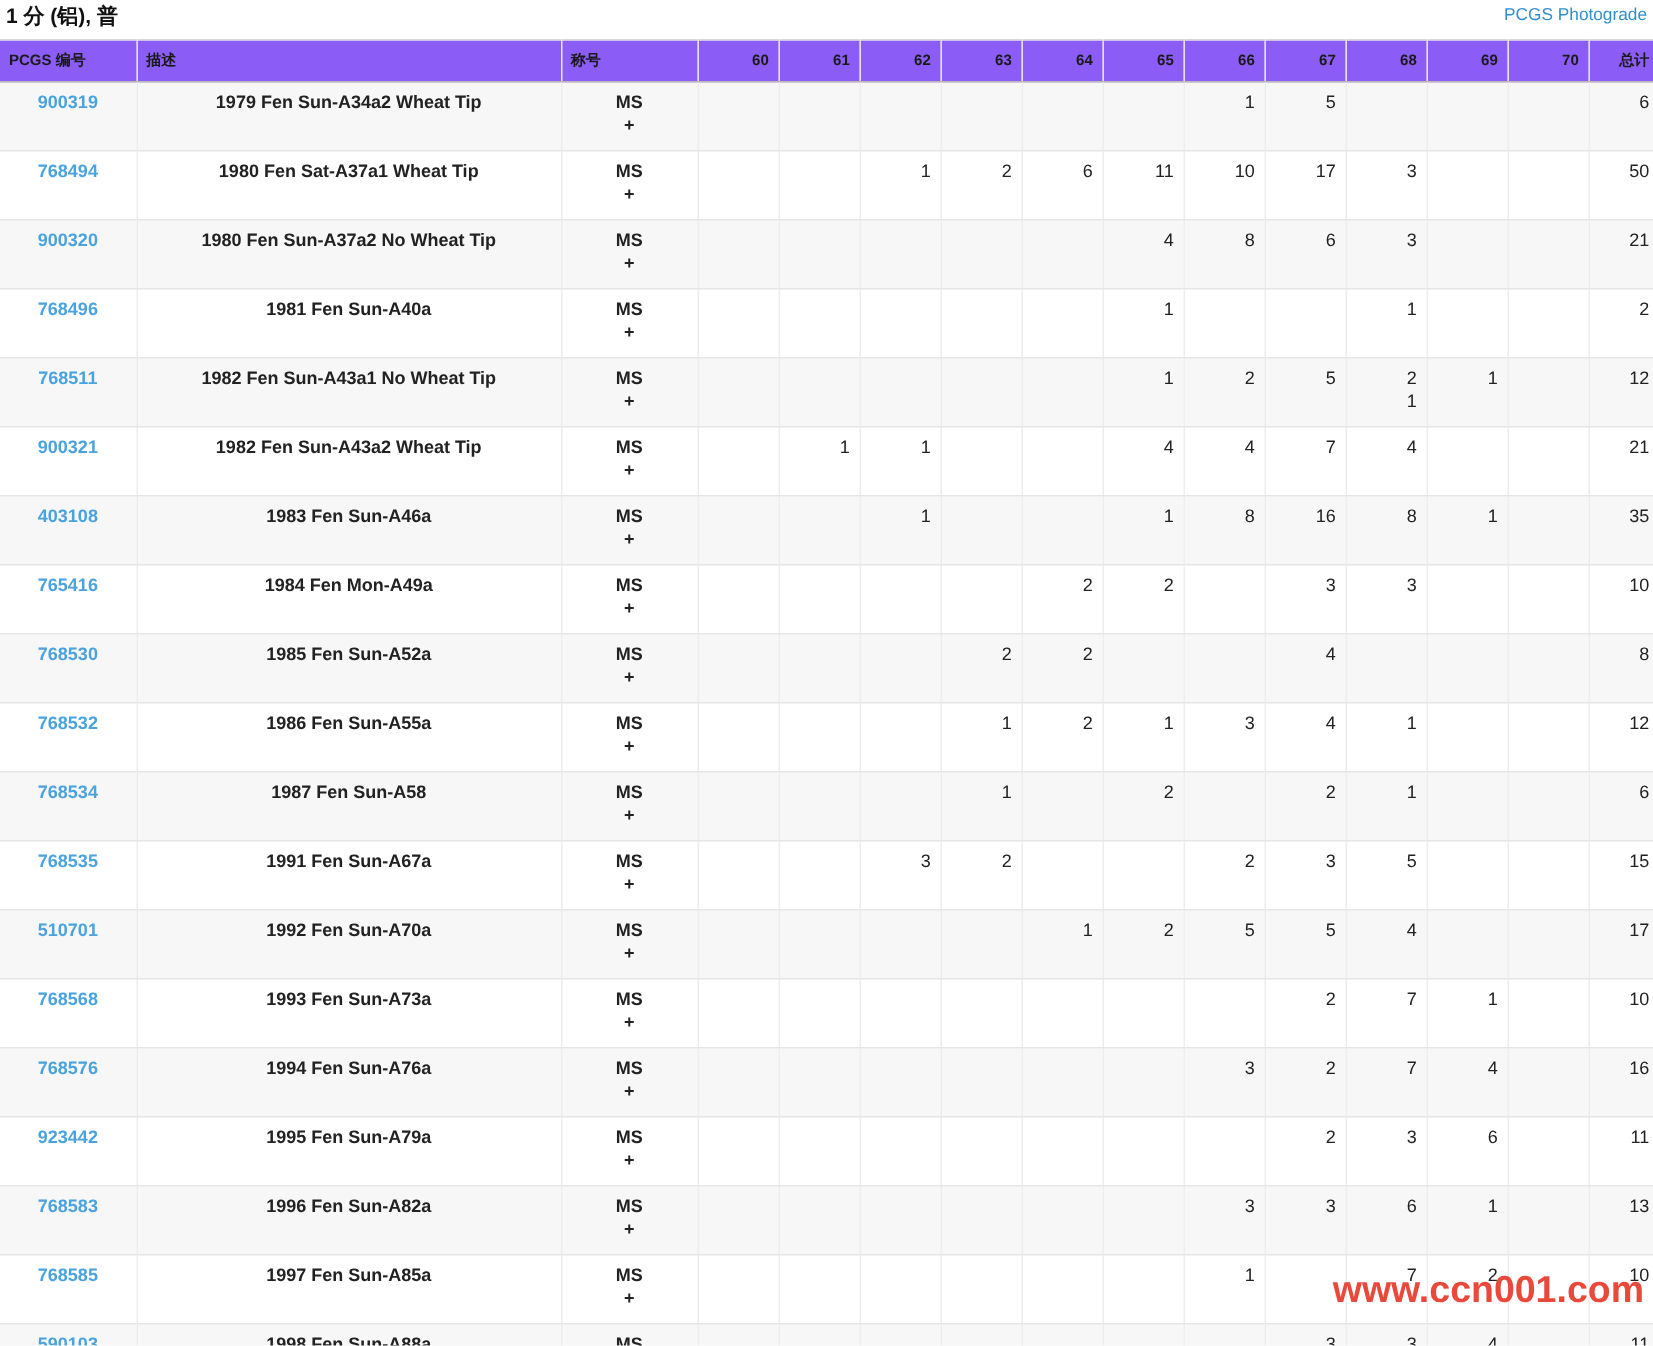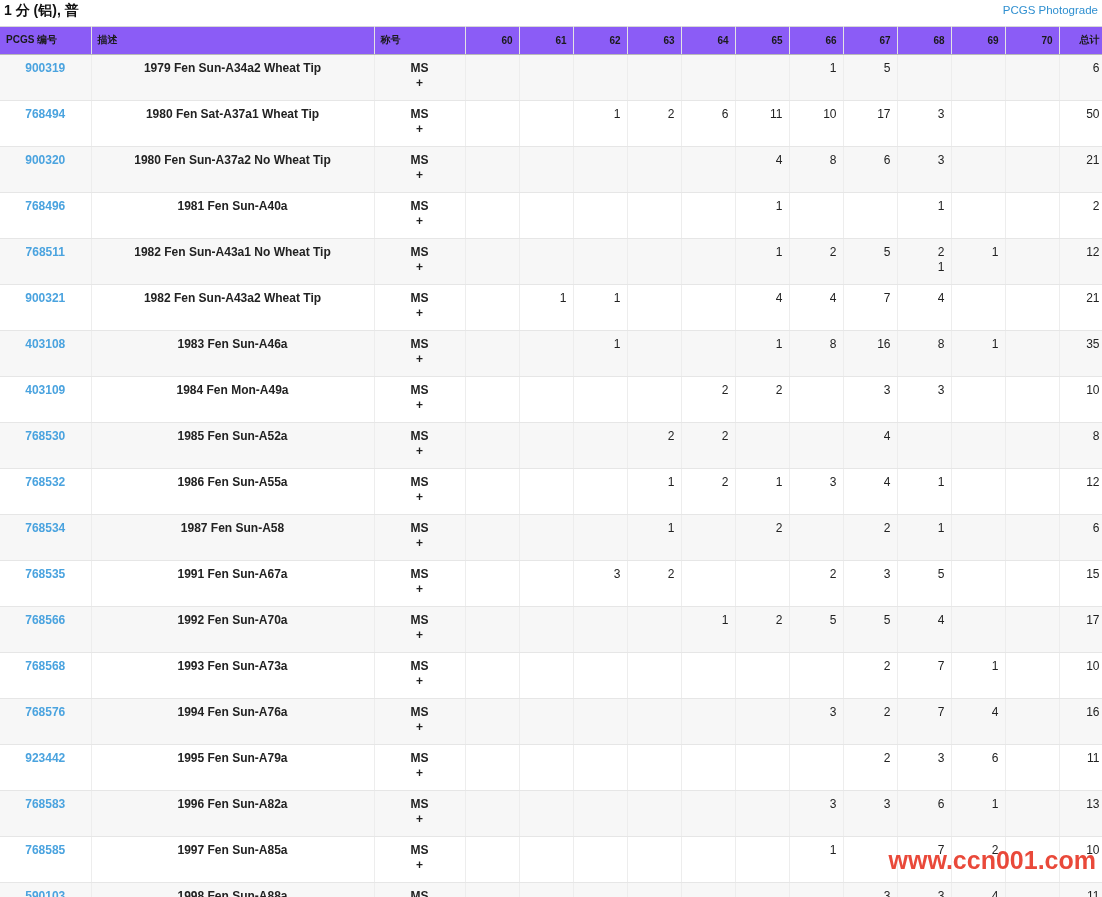--- a/index.html
+++ b/index.html
@@ -273,21 +273,21 @@
       <td class="stack"></td>
       <td class="stack">1</td>
       <td class="stack">8</td>
       <td class="stack">16</td>
       <td class="stack">8</td>
       <td class="stack">1</td>
       <td class="stack"></td>
       <td class="stack">35</td>
     </tr>
     <tr class="even">
-      <td class="left"><a class="cert-link">403109</a></td>
+      <td class="left"><a class="cert-link">765416</a></td>
       <td class="left">1984 Fen Mon-A49a</td>
       <td class="left desig">MS
 +</td>
       <td class="stack"></td>
       <td class="stack"></td>
       <td class="stack"></td>
       <td class="stack"></td>
       <td class="stack">2</td>
       <td class="stack">2</td>
       <td class="stack"></td>
@@ -363,21 +363,21 @@
       <td class="stack"></td>
       <td class="stack"></td>
       <td class="stack">2</td>
       <td class="stack">3</td>
       <td class="stack">5</td>
       <td class="stack"></td>
       <td class="stack"></td>
       <td class="stack">15</td>
     </tr>
     <tr class="odd">
-      <td class="left"><a class="cert-link">768566</a></td>
+      <td class="left"><a class="cert-link">510701</a></td>
       <td class="left">1992 Fen Sun-A70a</td>
       <td class="left desig">MS
 +</td>
       <td class="stack"></td>
       <td class="stack"></td>
       <td class="stack"></td>
       <td class="stack"></td>
       <td class="stack">1</td>
       <td class="stack">2</td>
       <td class="stack">5</td>

